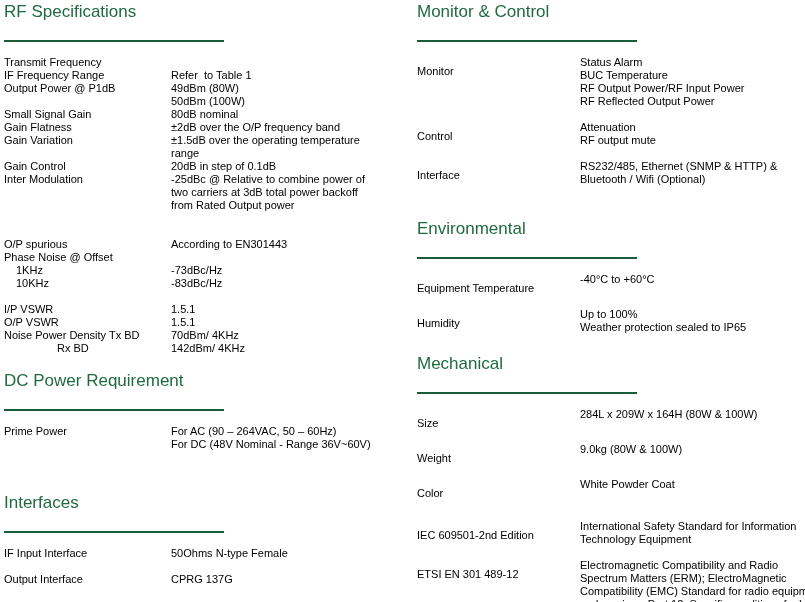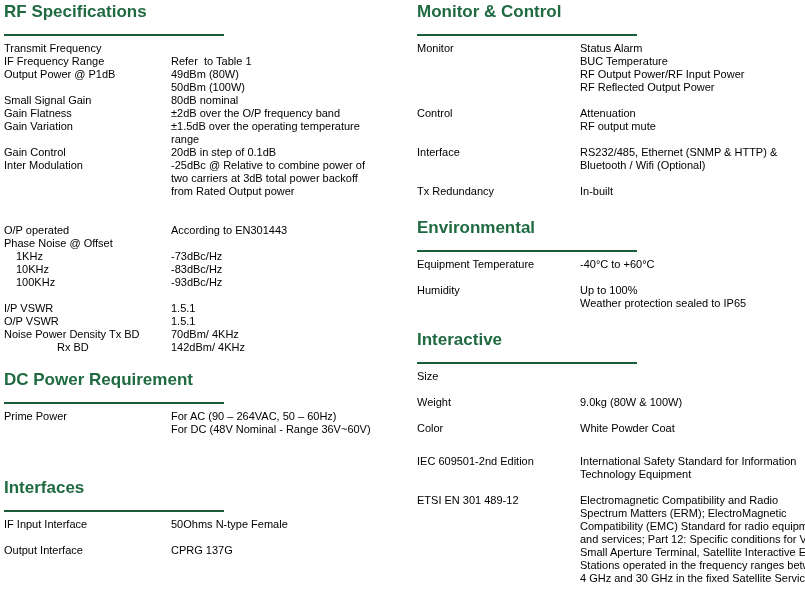--- a/index.html
+++ b/index.html
@@ -11,41 +11,41 @@
     position: relative;
   }
   .page { position: absolute; inset: 0; }
   .col { position: absolute; top: 2px; }
   .col-left  { left: 4px;   width: 400px; }
   .col-right { left: 417px; width: 388px; }
 
   .section-title {
     font-size: 17px;
     line-height: 20px;
-    font-weight: 700;
+    font-weight: 400;
     color: var(--heading, #1f6a40);
     border-bottom: 2px solid var(--underline, #1a5c38);
-    padding-bottom: 12px;
-    margin-bottom: 6px;
+    padding-bottom: 18px;
+    margin-bottom: 14px;
     width: 220px;
     white-space: nowrap;
   }
   .col-left  .section + .section { margin-top: 16px; }
   .col-right .section + .section { margin-top: 20px; }
 
   .row { display: flex; align-items: flex-start; }
   .row-label {
     flex: none;
     font-weight: normal;
     font-size: 11px;
     line-height: 13px;
     white-space: pre;
   }
   .col-left  .row-label { width: 167px; }
-  .col-right .row-label { width: 163px; }
+  .col-right .row-label { width: 163px; margin-top: 9px; }
   .row-label.indent-1 { padding-left: 12px; }
   .row-label.indent-2 { padding-left: 53px; }
 
   .row-values { font-size: 11px; line-height: 13px; }
   .value-line { white-space: pre; }
   .spacer { height: 13px; }
 </style>
 </head>
 <body>
 
@@ -98,45 +98,39 @@
           <div class="row-label">Inter Modulation</div>
           <div class="row-values">
             <div class="value-line">-25dBc @ Relative to combine power of</div>
             <div class="value-line">two carriers at 3dB total power backoff</div>
             <div class="value-line">from Rated Output power</div>
           </div>
         </div>
         <div class="spacer"></div>
         <div class="spacer"></div>
         <div class="row">
-          <div class="row-label">O/P operated</div>
+          <div class="row-label">O/P spurious</div>
           <div class="row-values">
             <div class="value-line">According to EN301443</div>
           </div>
         </div>
         <div class="row">
           <div class="row-label">Phase Noise @ Offset</div>
           <div class="row-values"></div>
         </div>
         <div class="row">
           <div class="row-label indent-1">1KHz</div>
           <div class="row-values">
             <div class="value-line">-73dBc/Hz</div>
           </div>
         </div>
         <div class="row">
           <div class="row-label indent-1">10KHz</div>
           <div class="row-values">
             <div class="value-line">-83dBc/Hz</div>
-          </div>
-        </div>
-        <div class="row">
-          <div class="row-label indent-1">100KHz</div>
-          <div class="row-values">
-            <div class="value-line">-93dBc/Hz</div>
           </div>
         </div>
         <div class="spacer"></div>
         <div class="row">
           <div class="row-label">I/P VSWR</div>
           <div class="row-values">
             <div class="value-line">1.5.1</div>
           </div>
         </div>
         <div class="row">
@@ -209,48 +203,45 @@
         </div>
         <div class="spacer"></div>
         <div class="row">
           <div class="row-label">Interface</div>
           <div class="row-values">
             <div class="value-line">RS232/485, Ethernet (SNMP &amp; HTTP) &amp;</div>
             <div class="value-line">Bluetooth / Wifi (Optional)</div>
           </div>
         </div>
         <div class="spacer"></div>
-        <div class="row">
-          <div class="row-label">Tx Redundancy</div>
-          <div class="row-values">
-            <div class="value-line">In-built</div>
-          </div>
-        </div>
       </section>
       <section class="section">
         <h2 class="section-title">Environmental</h2>
         <div class="row">
           <div class="row-label">Equipment Temperature</div>
           <div class="row-values">
             <div class="value-line">-40°C to +60°C</div>
           </div>
         </div>
         <div class="spacer"></div>
         <div class="row">
           <div class="row-label">Humidity</div>
           <div class="row-values">
             <div class="value-line">Up to 100%</div>
             <div class="value-line">Weather protection sealed to IP65</div>
           </div>
         </div>
       </section>
       <section class="section">
-        <h2 class="section-title">Interactive</h2>
+        <h2 class="section-title">Mechanical</h2>
         <div class="row">
           <div class="row-label">Size</div>
+          <div class="row-values">
+            <div class="value-line">284L x 209W x 164H (80W &amp; 100W)</div>
+          </div>
         </div>
         <div class="spacer"></div>
         <div class="row">
           <div class="row-label">Weight</div>
           <div class="row-values">
             <div class="value-line">9.0kg (80W &amp; 100W)</div>
           </div>
         </div>
         <div class="spacer"></div>
         <div class="row">

